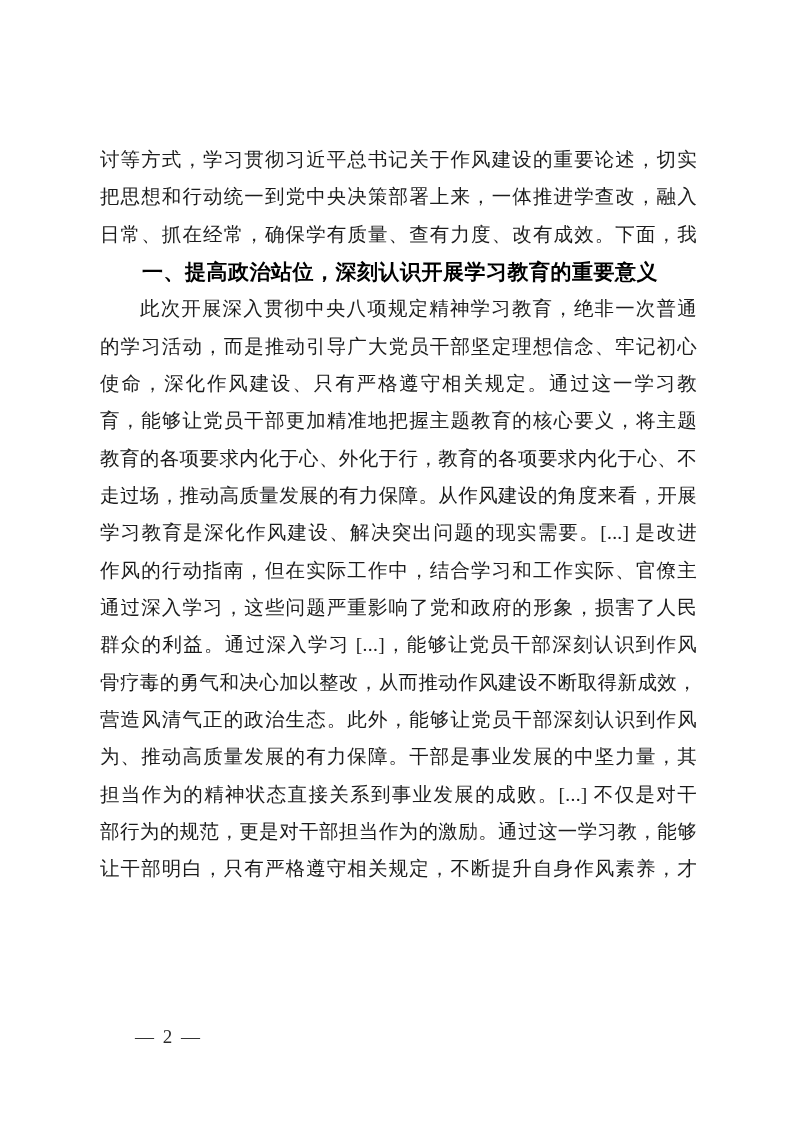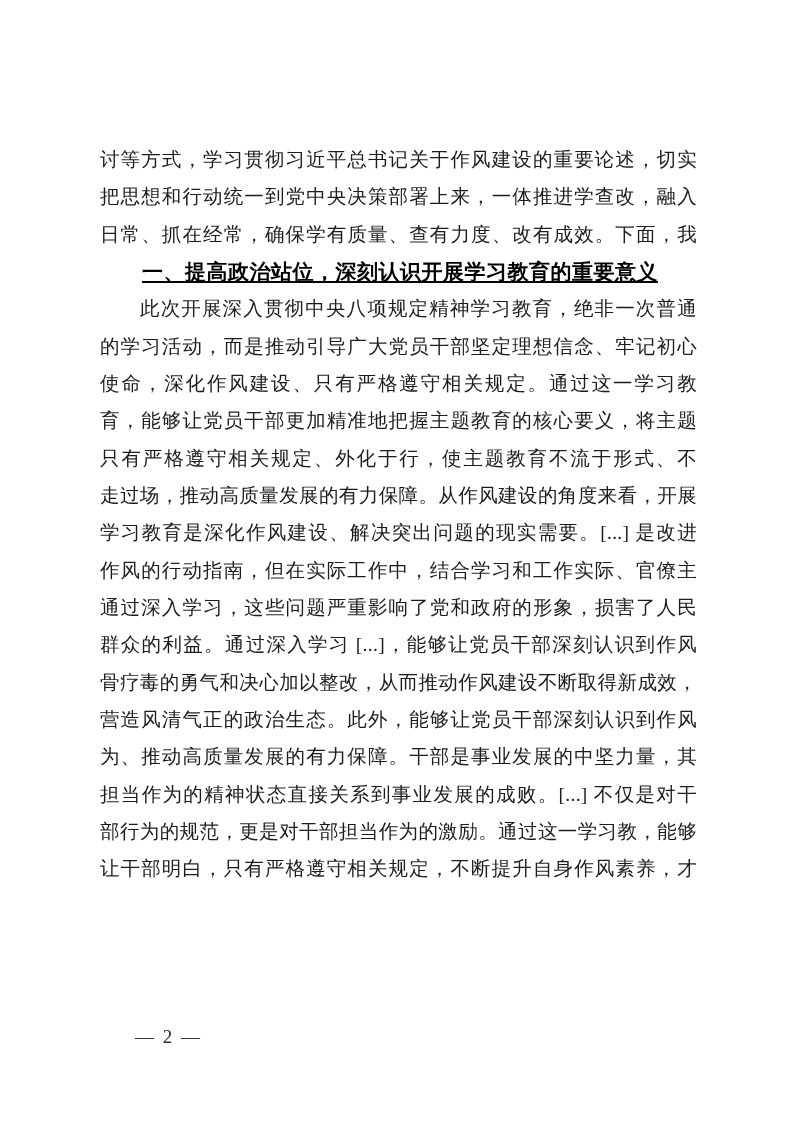--- a/index.html
+++ b/index.html
@@ -38,21 +38,20 @@
   .heading {
     margin: 0;
     font-family: "Liberation Sans", "DejaVu Sans", sans-serif;
     font-size: 21px;
     font-weight: bold;
     color: #000000;
     line-height: 37.33px;
     text-indent: 2em;
     letter-spacing: 0.5px;
     white-space: nowrap;
-    text-decoration: underline;
   }
   .page-number {
     position: absolute;
     left: 135px;
     top: 1026px;
     font-family: "Liberation Serif", "DejaVu Serif", serif;
     font-size: 19px;
     line-height: 22px;
     color: #2b2b2b;
     letter-spacing: 2px;
@@ -70,21 +69,21 @@
       <div class="line">日常、抓在经常，确保学有质量、查有力度、改有成效。下面，我</div>
     </div>
 
     <h2 class="heading">一、提高政治站位，深刻认识开展学习教育的重要意义</h2>
 
     <div class="para">
       <div class="line indent">此次开展深入贯彻中央八项规定精神学习教育，绝非一次普通</div>
       <div class="line">的学习活动，而是推动引导广大党员干部坚定理想信念、牢记初心</div>
       <div class="line">使命，深化作风建设、只有严格遵守相关规定。通过这一学习教</div>
       <div class="line">育，能够让党员干部更加精准地把握主题教育的核心要义，将主题</div>
-      <div class="line">只有严格遵守相关规定、外化于行，使主题教育不流于形式、不</div>
+      <div class="line">教育的各项要求内化于心、外化于行，教育的各项要求内化于心、不</div>
       <div class="line">走过场，推动高质量发展的有力保障。从作风建设的角度来看，开展</div>
       <div class="line">学习教育是深化作风建设、解决突出问题的现实需要。[...] 是改进</div>
       <div class="line">作风的行动指南，但在实际工作中，结合学习和工作实际、官僚主</div>
       <div class="line">通过深入学习，这些问题严重影响了党和政府的形象，损害了人民</div>
       <div class="line">群众的利益。通过深入学习 [...]，能够让党员干部深刻认识到作风</div>
       <div class="line">骨疗毒的勇气和决心加以整改，从而推动作风建设不断取得新成效，</div>
       <div class="line">营造风清气正的政治生态。此外，能够让党员干部深刻认识到作风</div>
       <div class="line">为、推动高质量发展的有力保障。干部是事业发展的中坚力量，其</div>
       <div class="line">担当作为的精神状态直接关系到事业发展的成败。[...] 不仅是对干</div>
       <div class="line">部行为的规范，更是对干部担当作为的激励。通过这一学习教，能够</div>

